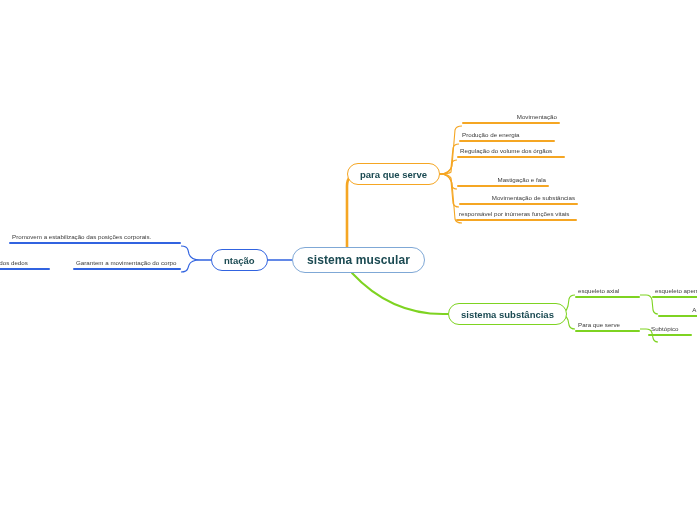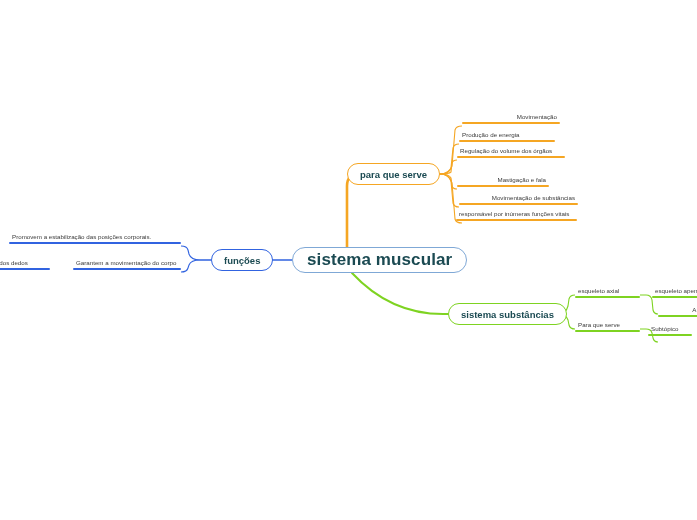--- a/index.html
+++ b/index.html
@@ -41,21 +41,21 @@
     display: flex;
     align-items: center;
     justify-content: center;
     height: 26px;
     padding: 12px 14px;
     box-sizing: border-box;
     border: 1.3px solid #7fa8d6;
     border-radius: 13px;
     background: #ffffff;
     color: #1b4a52;
-    font-size: 17px;
+    font-size: 12px;
     font-weight: bold;
     letter-spacing: .1px;
     white-space: nowrap;
   }
 
   
   .branch-node {
     position: absolute;
     display: flex;
     align-items: center;
@@ -177,21 +177,21 @@
   <div class="leaf leaf-orange leaf-right" style="left:459px; top:193px; width:119px;">
     <div class="leaf-label">Movimentação de substâncias</div>
     <div class="leaf-rule"></div>
   </div>
 
   <div class="leaf leaf-orange leaf-left" style="left:456px; top:209px; width:121px;">
     <div class="leaf-label">responsável por inúmeras funções vitais</div>
     <div class="leaf-rule"></div>
   </div>
 
-  <div class="branch-node branch-blue">funções</div>
+  <div class="branch-node branch-blue">ntação</div>
 
   <div class="leaf leaf-blue leaf-left" style="left:9px; top:232px; width:172px;">
     <div class="leaf-label">Promovem a estabilização das posições corporais.</div>
     <div class="leaf-rule"></div>
   </div>
 
   <div class="leaf leaf-blue leaf-left" style="left:73px; top:258px; width:108px;">
     <div class="leaf-label">Garantem a movimentação do corpo</div>
     <div class="leaf-rule"></div>
   </div>

